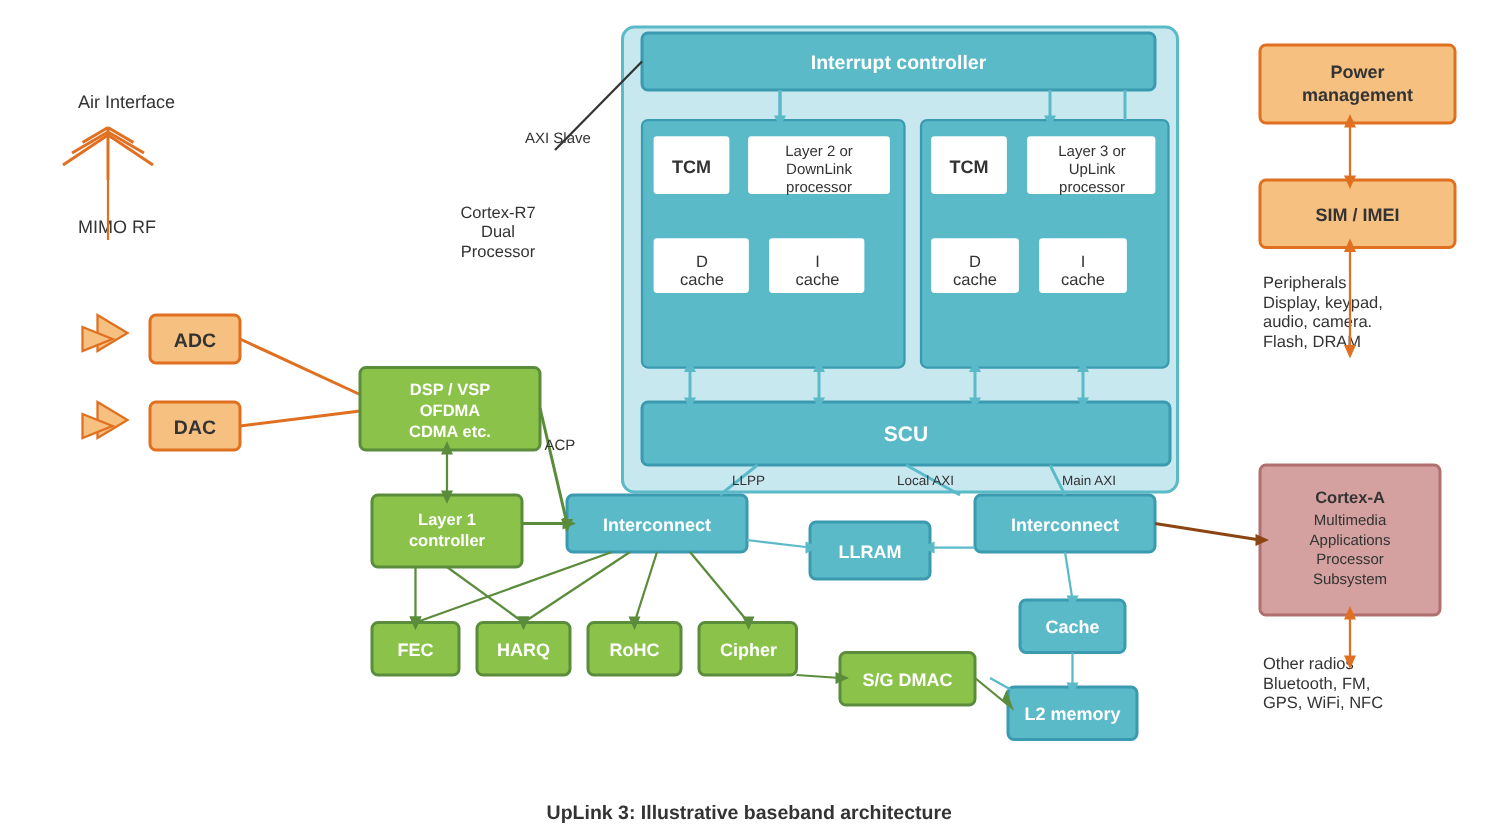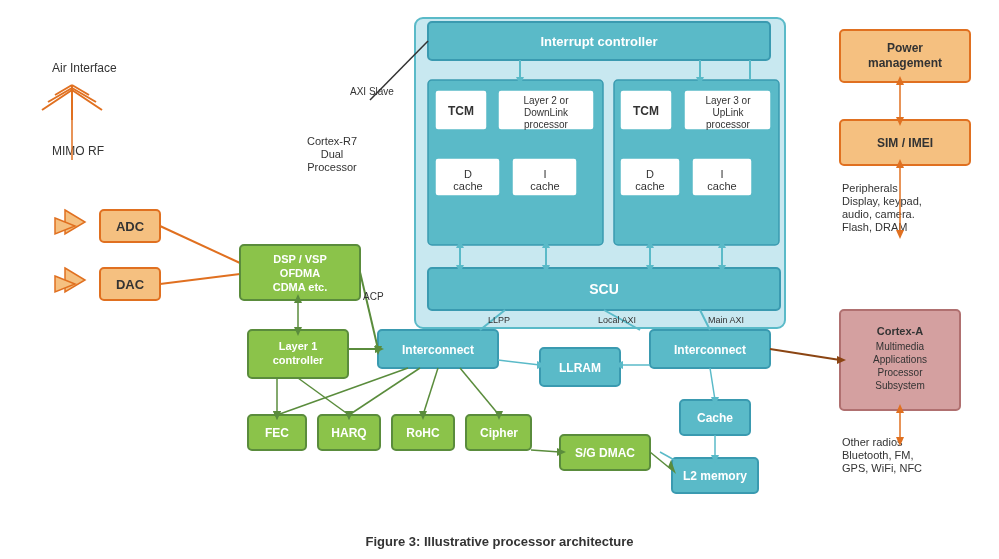--- a/index.html
+++ b/index.html
@@ -277,14 +277,14 @@
     <polygon points="896,413 900,404 904,413" fill="#e07020"></polygon>
     <polygon points="896,437 900,446 904,437" fill="#e07020"></polygon>
 
     <line x1="650" y1="452" x2="672" y2="470" stroke="#5a8c3c" stroke-width="1.5"></line>
     <polygon points="668,467 676,474 671,460" fill="#5a8c3c"></polygon>
 
     <line x1="660" y1="452" x2="678" y2="462" stroke="#5abac8" stroke-width="1.5"></line>
 
   </svg>
 
-  <div class="figure-caption">Figure 3: Illustrative processor architecture</div>
+  <div class="figure-caption">UpLink 3: Illustrative baseband architecture</div>
 </div>
 
 </body></html>

